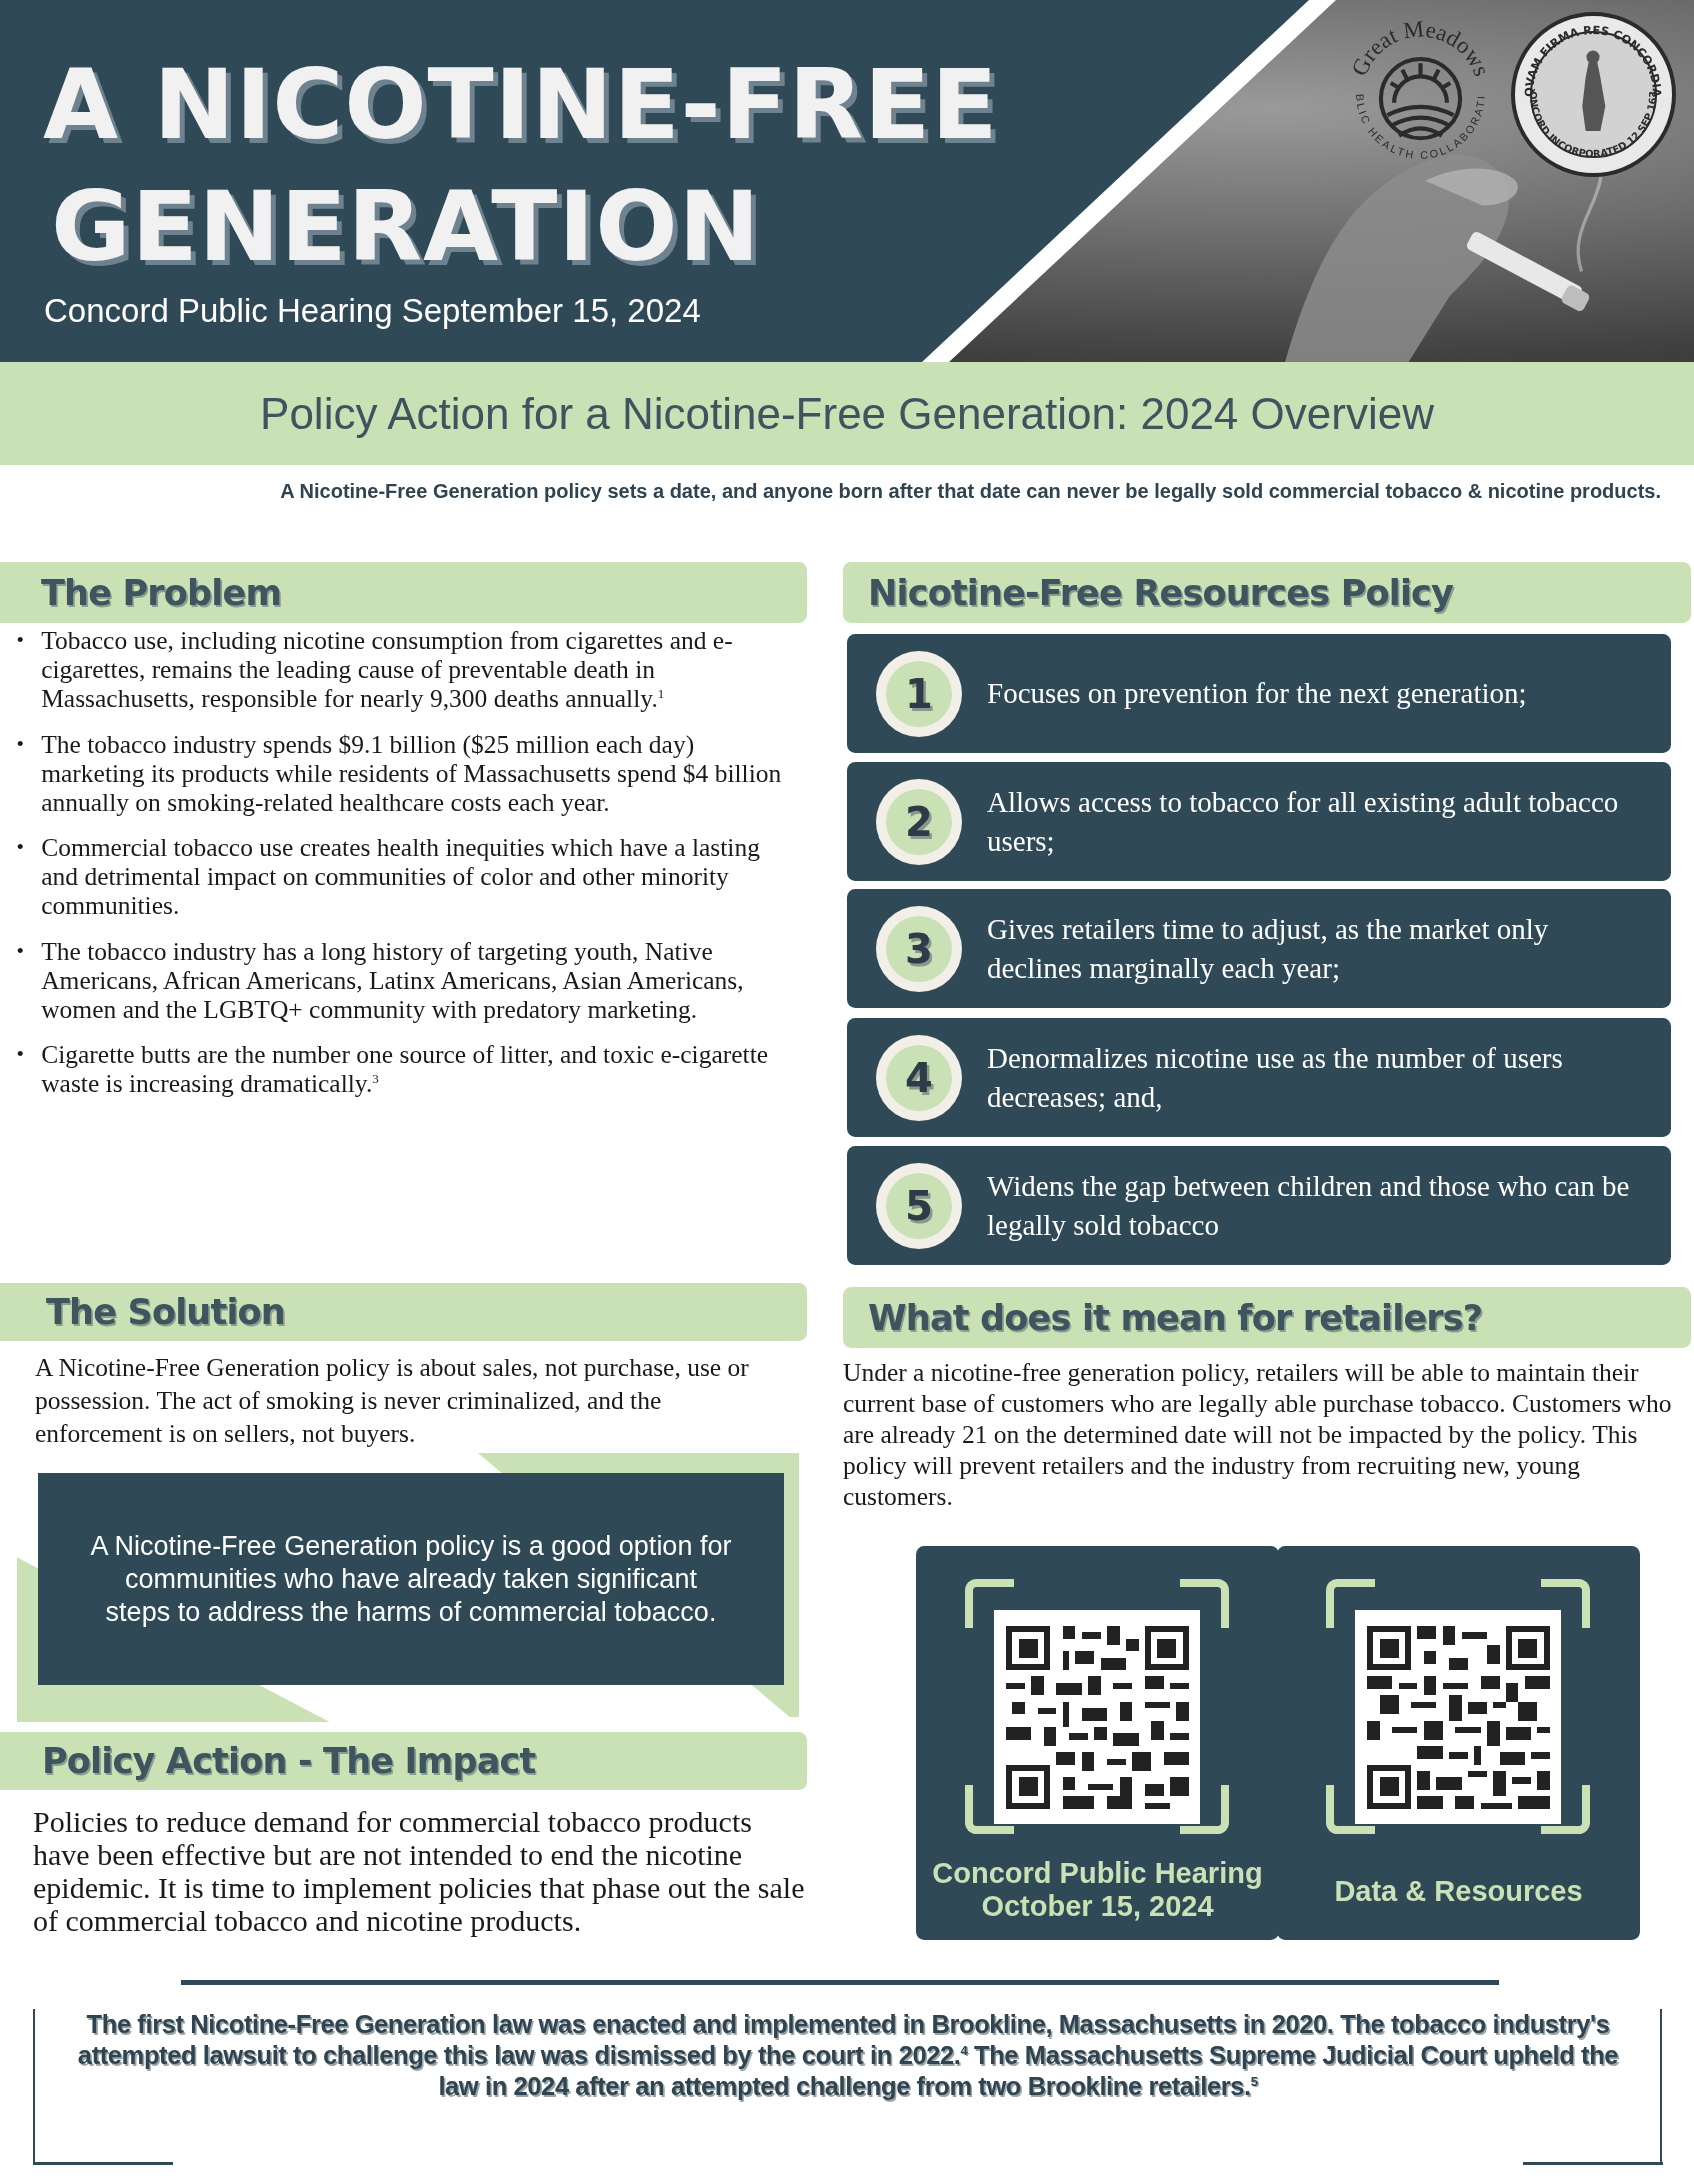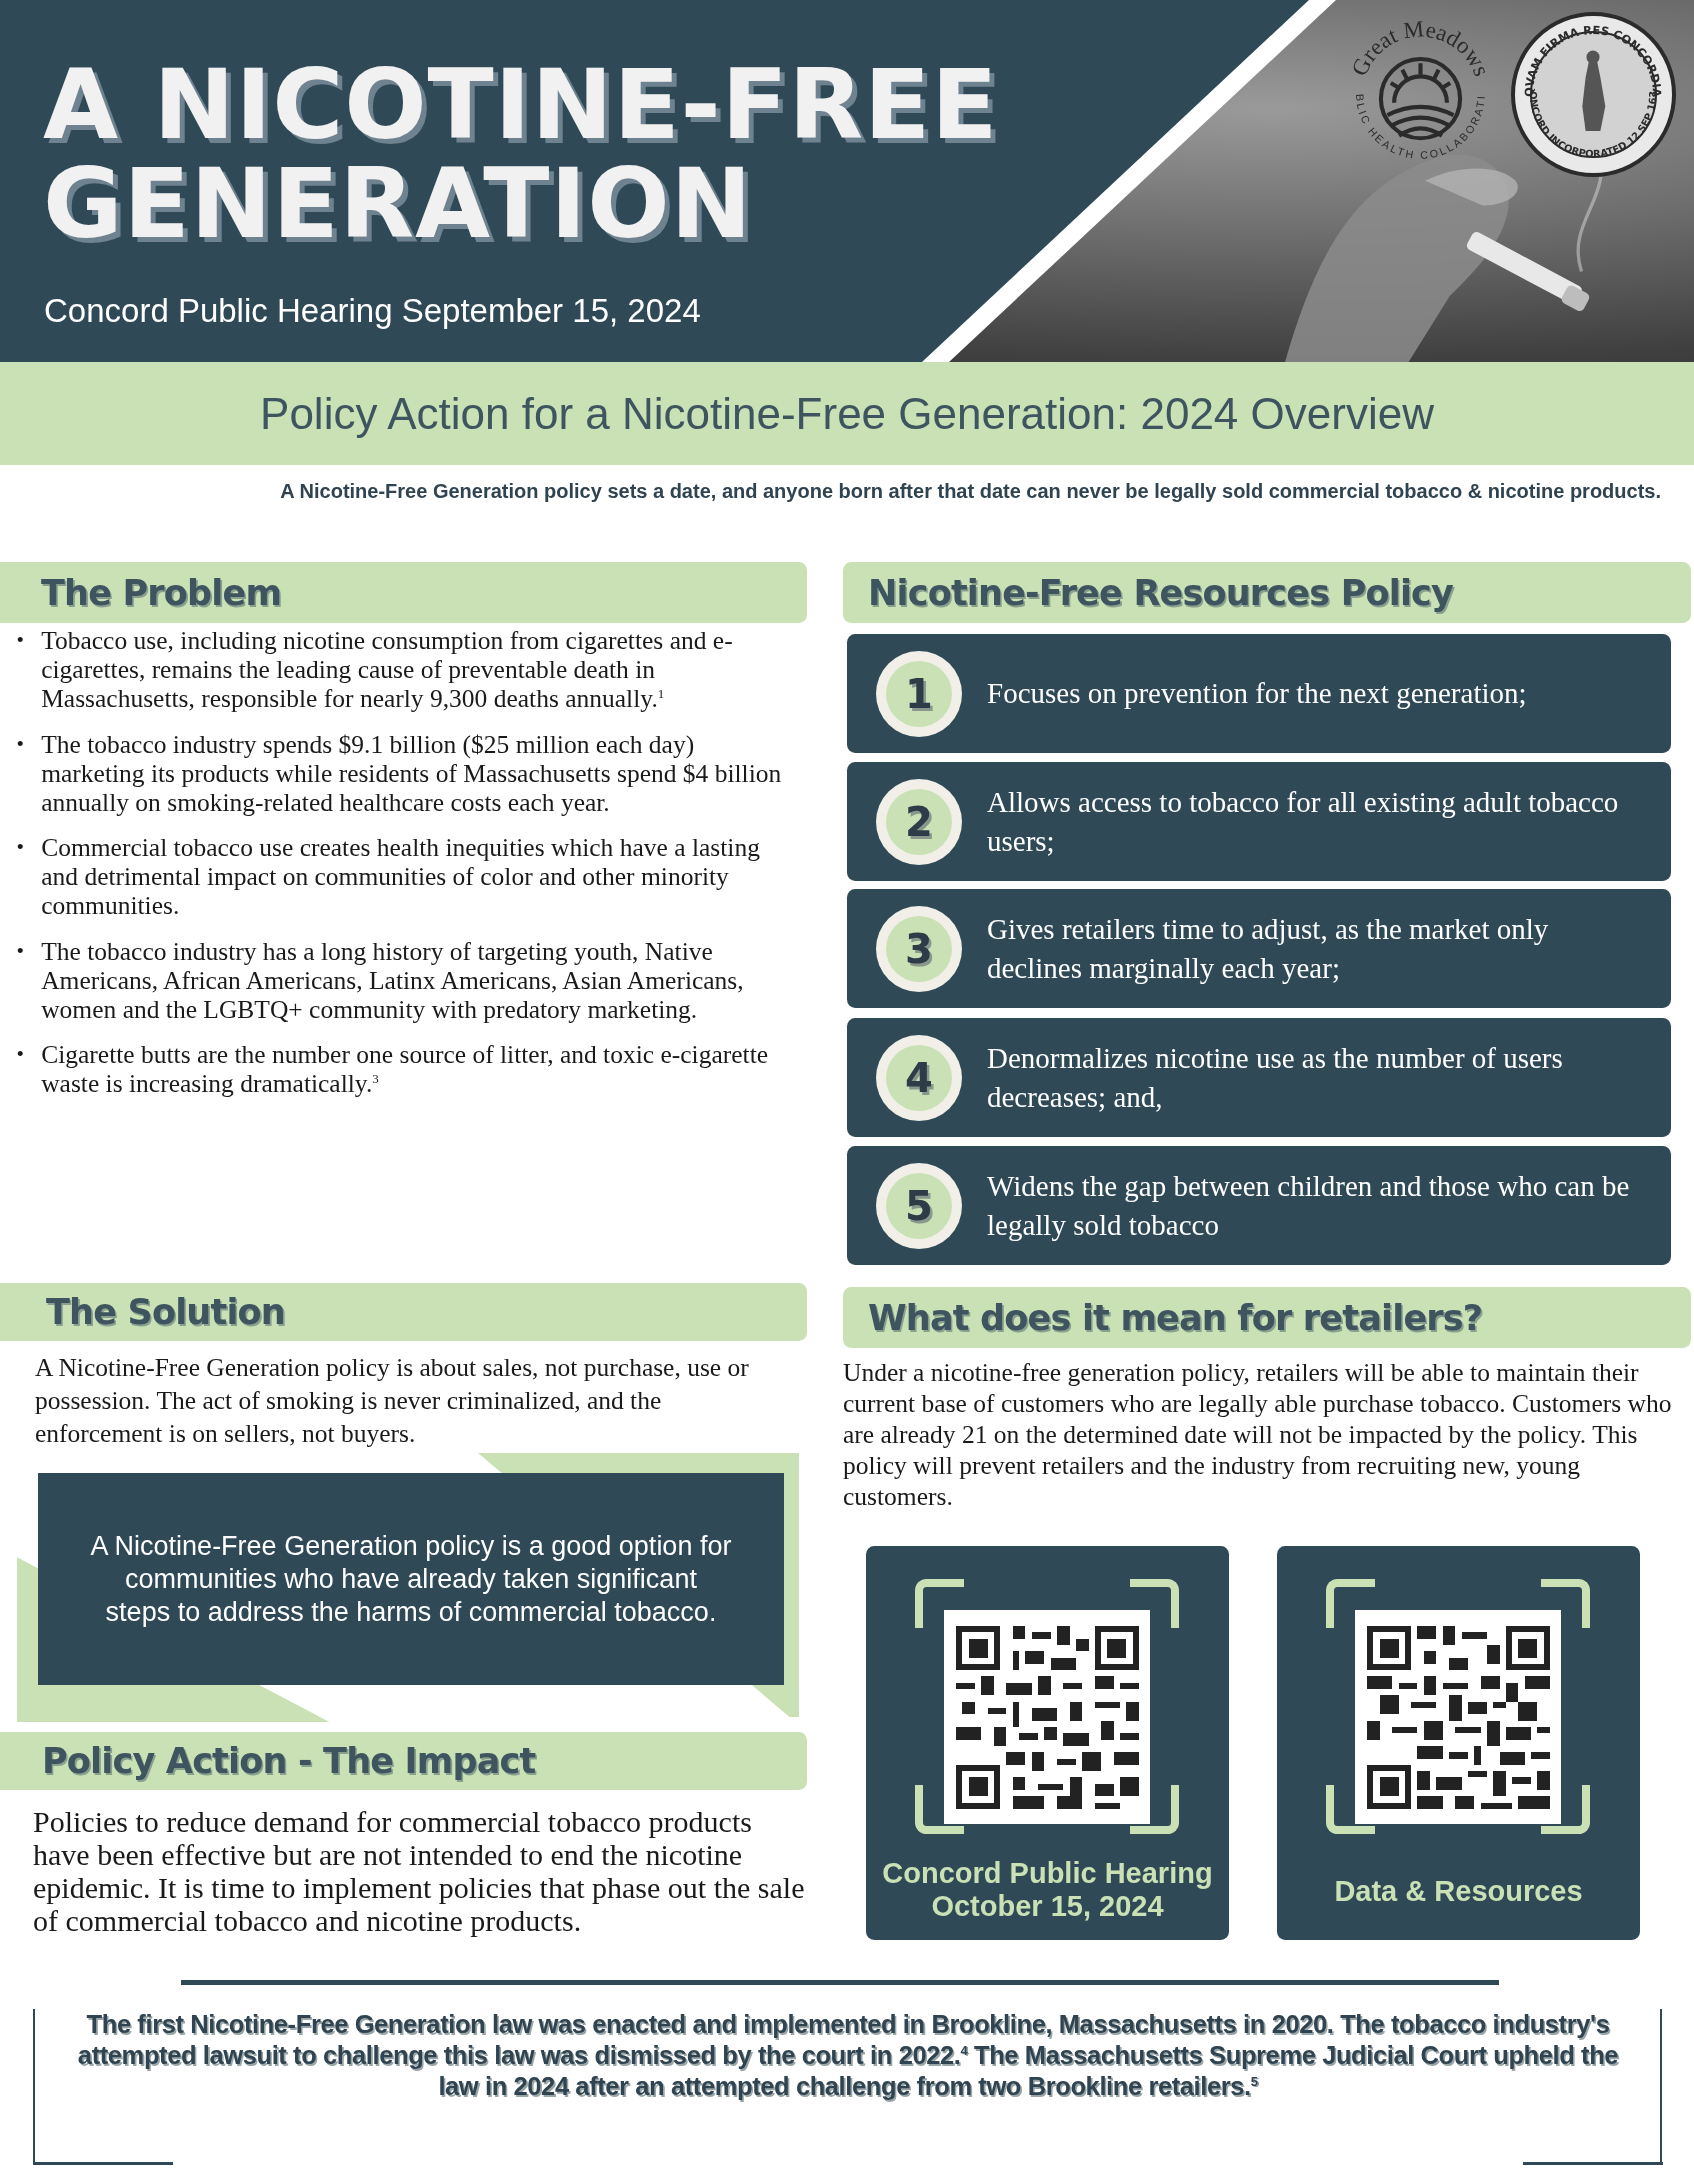--- a/index.html
+++ b/index.html
@@ -9,21 +9,21 @@
   
   #header { left: 0; top: 0; width: 1694px; height: 362px; background: #2f4a56; overflow: hidden; }
   #photo { position: absolute; left: 0; top: 0; width: 1694px; height: 362px;
     background: radial-gradient(ellipse at 75% 30%, #9a9a9a 0%, #6e6e6e 35%, #404040 70%, #2a2a2a 100%);
     clip-path: polygon(1334px 0, 1694px 0, 1694px 362px, 949px 362px); }
   #stripe { position: absolute; left: 0; top: 0; width: 1694px; height: 362px; background: #ffffff;
     clip-path: polygon(1309px 0, 1336px 0, 949px 362px, 922px 362px); }
   #hand { position: absolute; left: 1285px; top: 82px; width: 346px; height: 280px; }
   .title-line { position: absolute; left: 43px; font-family: "DejaVu Sans", sans-serif; font-weight: bold; color: #f1f1f1; font-size: 97px; letter-spacing: 0.8px; text-shadow: 5px 5px 0 #6f8290; line-height: 1; }
   #title1 { top: 56px; }
-  #title2 { top: 155px; }
+  #title2 { top: 178px; margin-left: 8px; }
   #hearing { position: absolute; left: 44px; top: 292px; font-family: "Liberation Sans", sans-serif; font-size: 33px; color: #ffffff; }
   .logo { position: absolute; border-radius: 50%; }
   #logo-gm { left: 1338px; top: 12.4px; width: 165px; height: 165px; }
   #logo-concord { left: 1511px; top: 12.4px; width: 165px; height: 165px; background: #e9e9e9; border: 4.1px solid #2b2b2b; }
   #logo-concord .inner { position: absolute; left: 15px; top: 15px; width: 127px; height: 127px; border-radius: 50%; border: 2.5px solid #2b2b2b; background: #d2d2d2; }
 
   
   #band { left: 0; top: 362px; width: 1694px; height: 103px; background: #c9e1b5; display: flex; align-items: center; justify-content: center; text-align: center; }
   #band-title { font-family: "Liberation Sans", sans-serif; font-size: 44px; color: #3e5560; }
   #intro { left: 33px; top: 474px; width: 1628px; text-align: right; font-family: "Liberation Sans", sans-serif; font-weight: bold; font-size: 20px; line-height: 35px; color: #2f4350; }
@@ -196,21 +196,21 @@
       </div>
     </div>
   <div class="card-text">Widens the gap between children and those who can be legally sold tobacco</div>
 </div>
 
 <div class="sec-head right" style="left:843px;top:1287px;width:848px;">
   <span>What does it mean for retailers?</span>
 </div>
 <div class="body-text" style="left:843px;top:1357px;width:840px;font-size:25.5px;line-height:31px;">Under a nicotine-free generation policy, retailers will be able to maintain their current base of customers who are legally able purchase tobacco. Customers who are already 21 on the determined date will not be impacted by the policy. This policy will prevent retailers and the industry from recruiting new, young customers.</div>
 
-<div class="qr-card" style="left:866px;">
+<div class="qr-card" style="left:916px;">
   <div class="qr-frame">
     <div class="corner tl"></div>
       <div class="corner tr"></div>
       <div class="corner bl"></div>
       <div class="corner br"></div>
     <div class="qr">
       <svg viewBox="0 0 29 29" shape-rendering="crispEdges">
         <rect x="0" y="0" width="7" height="7" fill="#222"></rect>
           <rect x="1" y="1" width="5" height="5" fill="#fff"></rect>
           <rect x="2" y="2" width="3" height="3" fill="#222"></rect>

